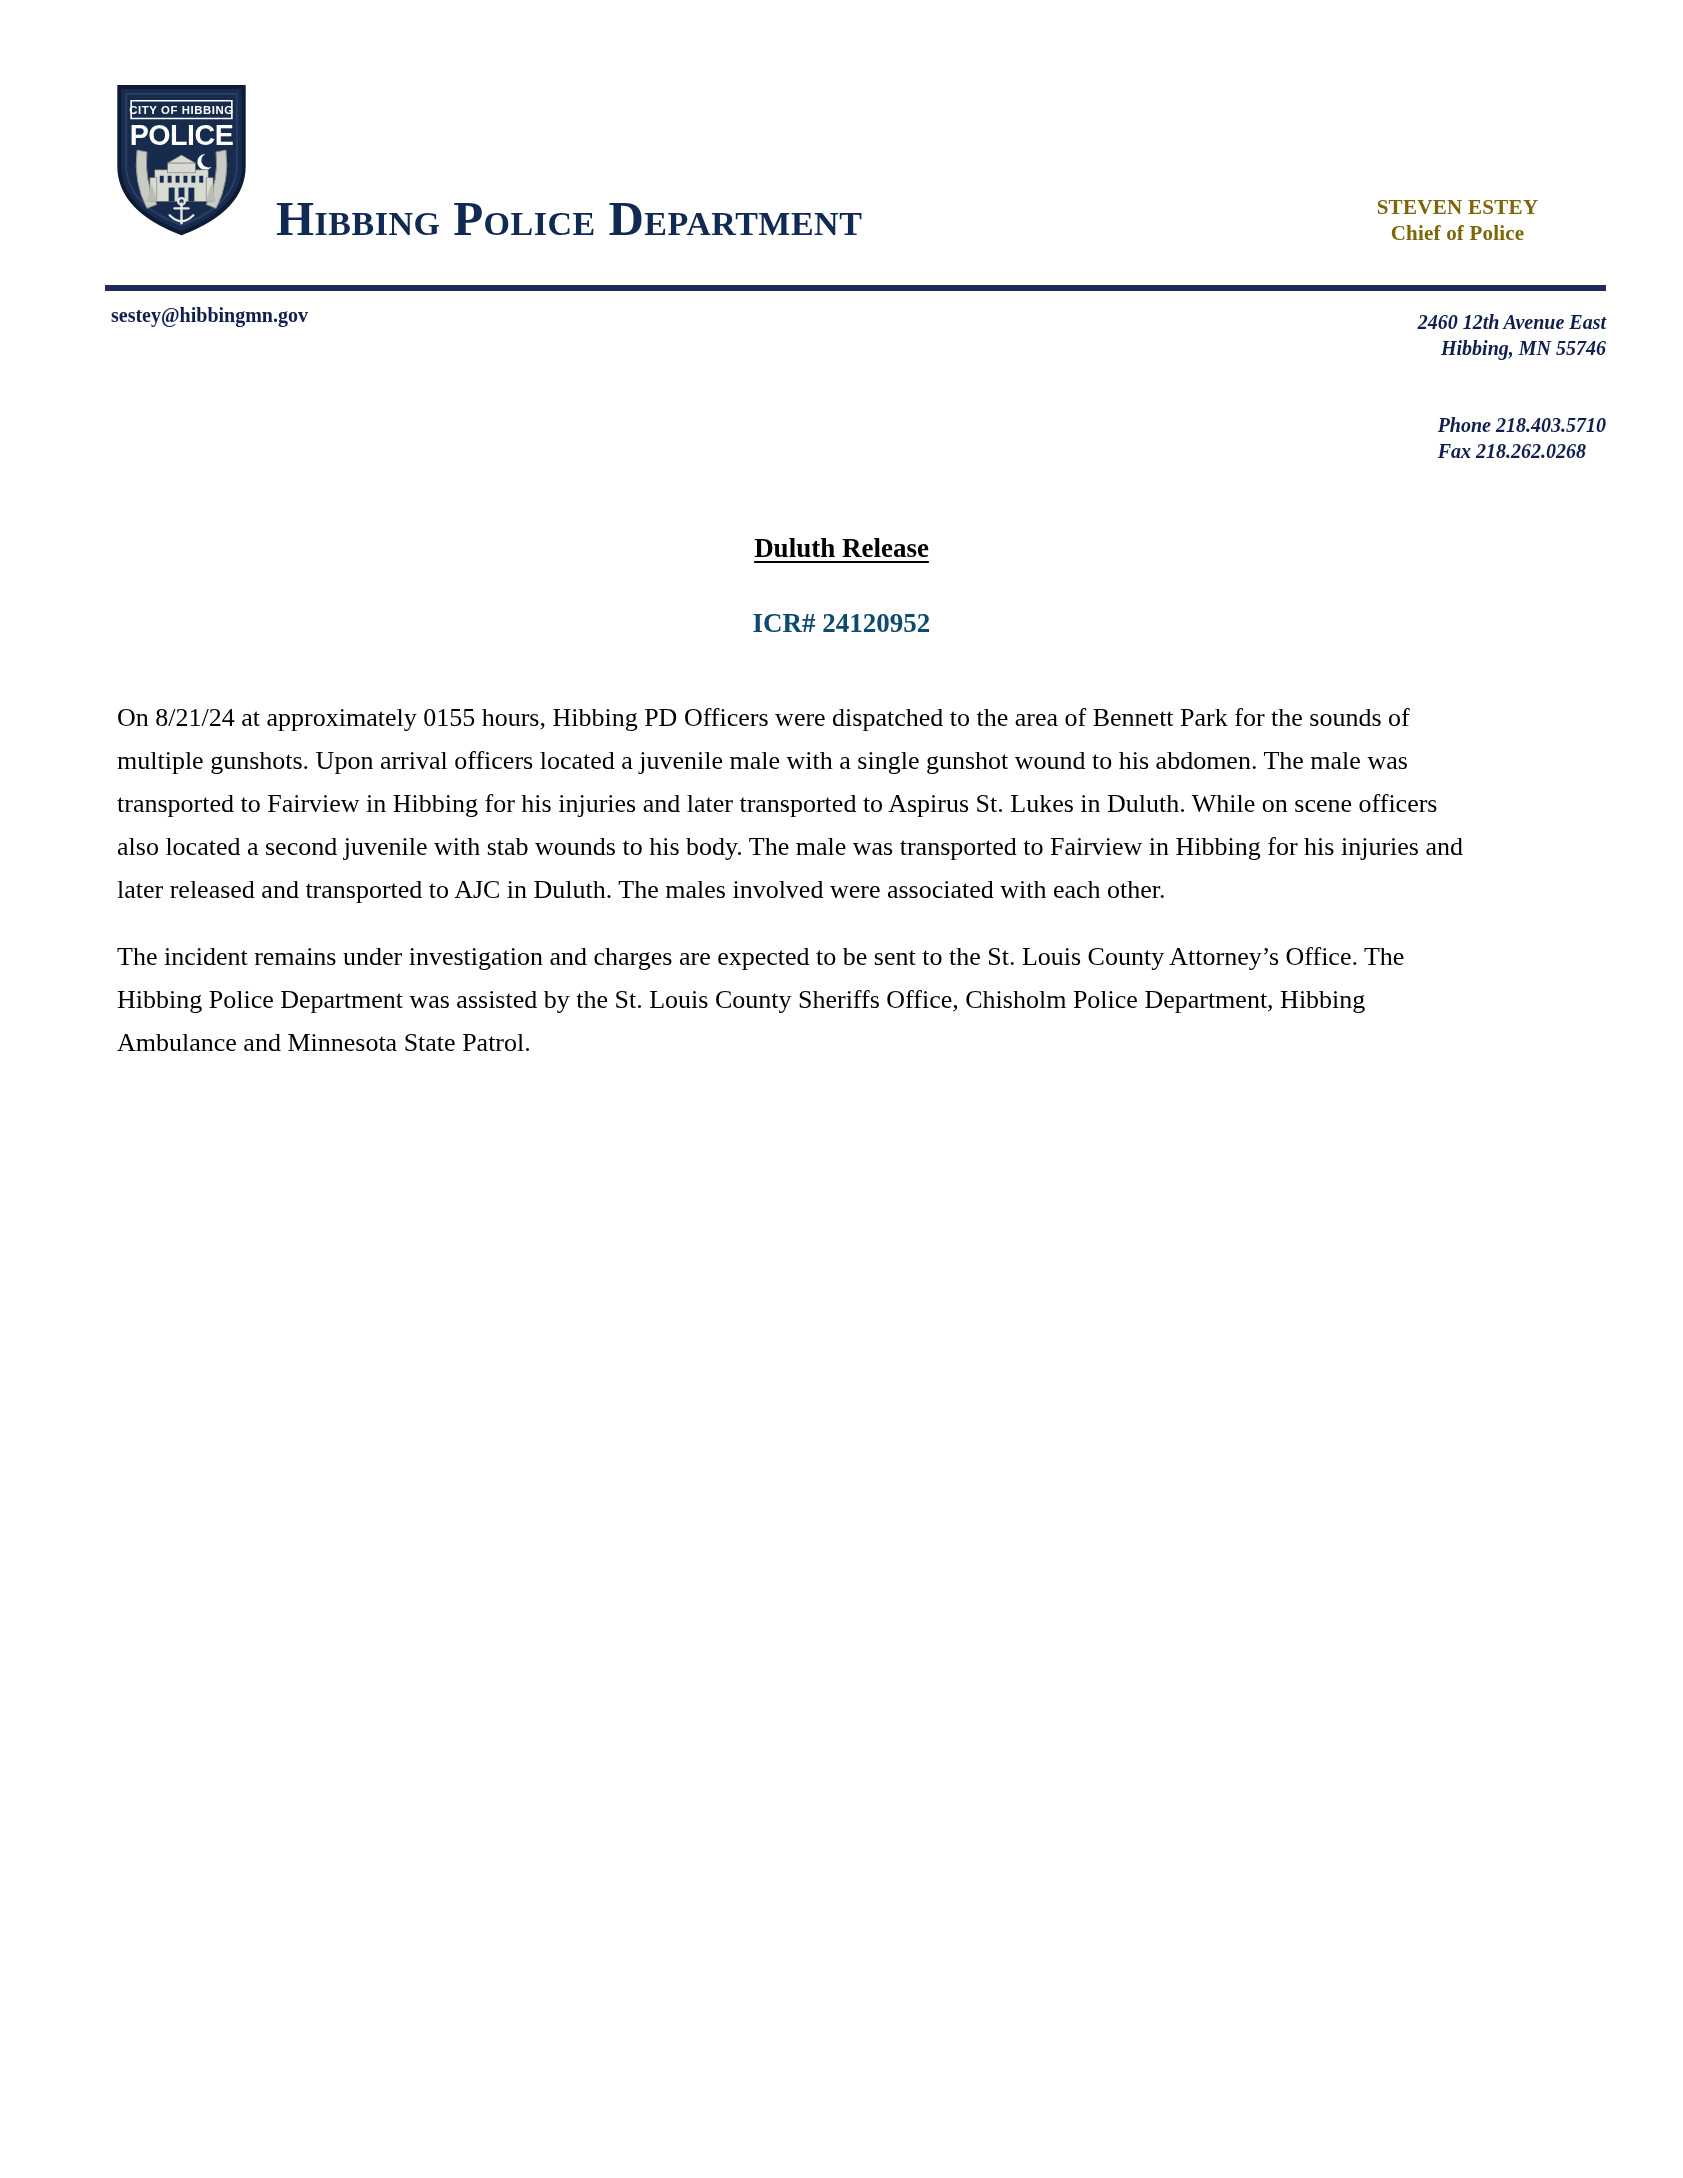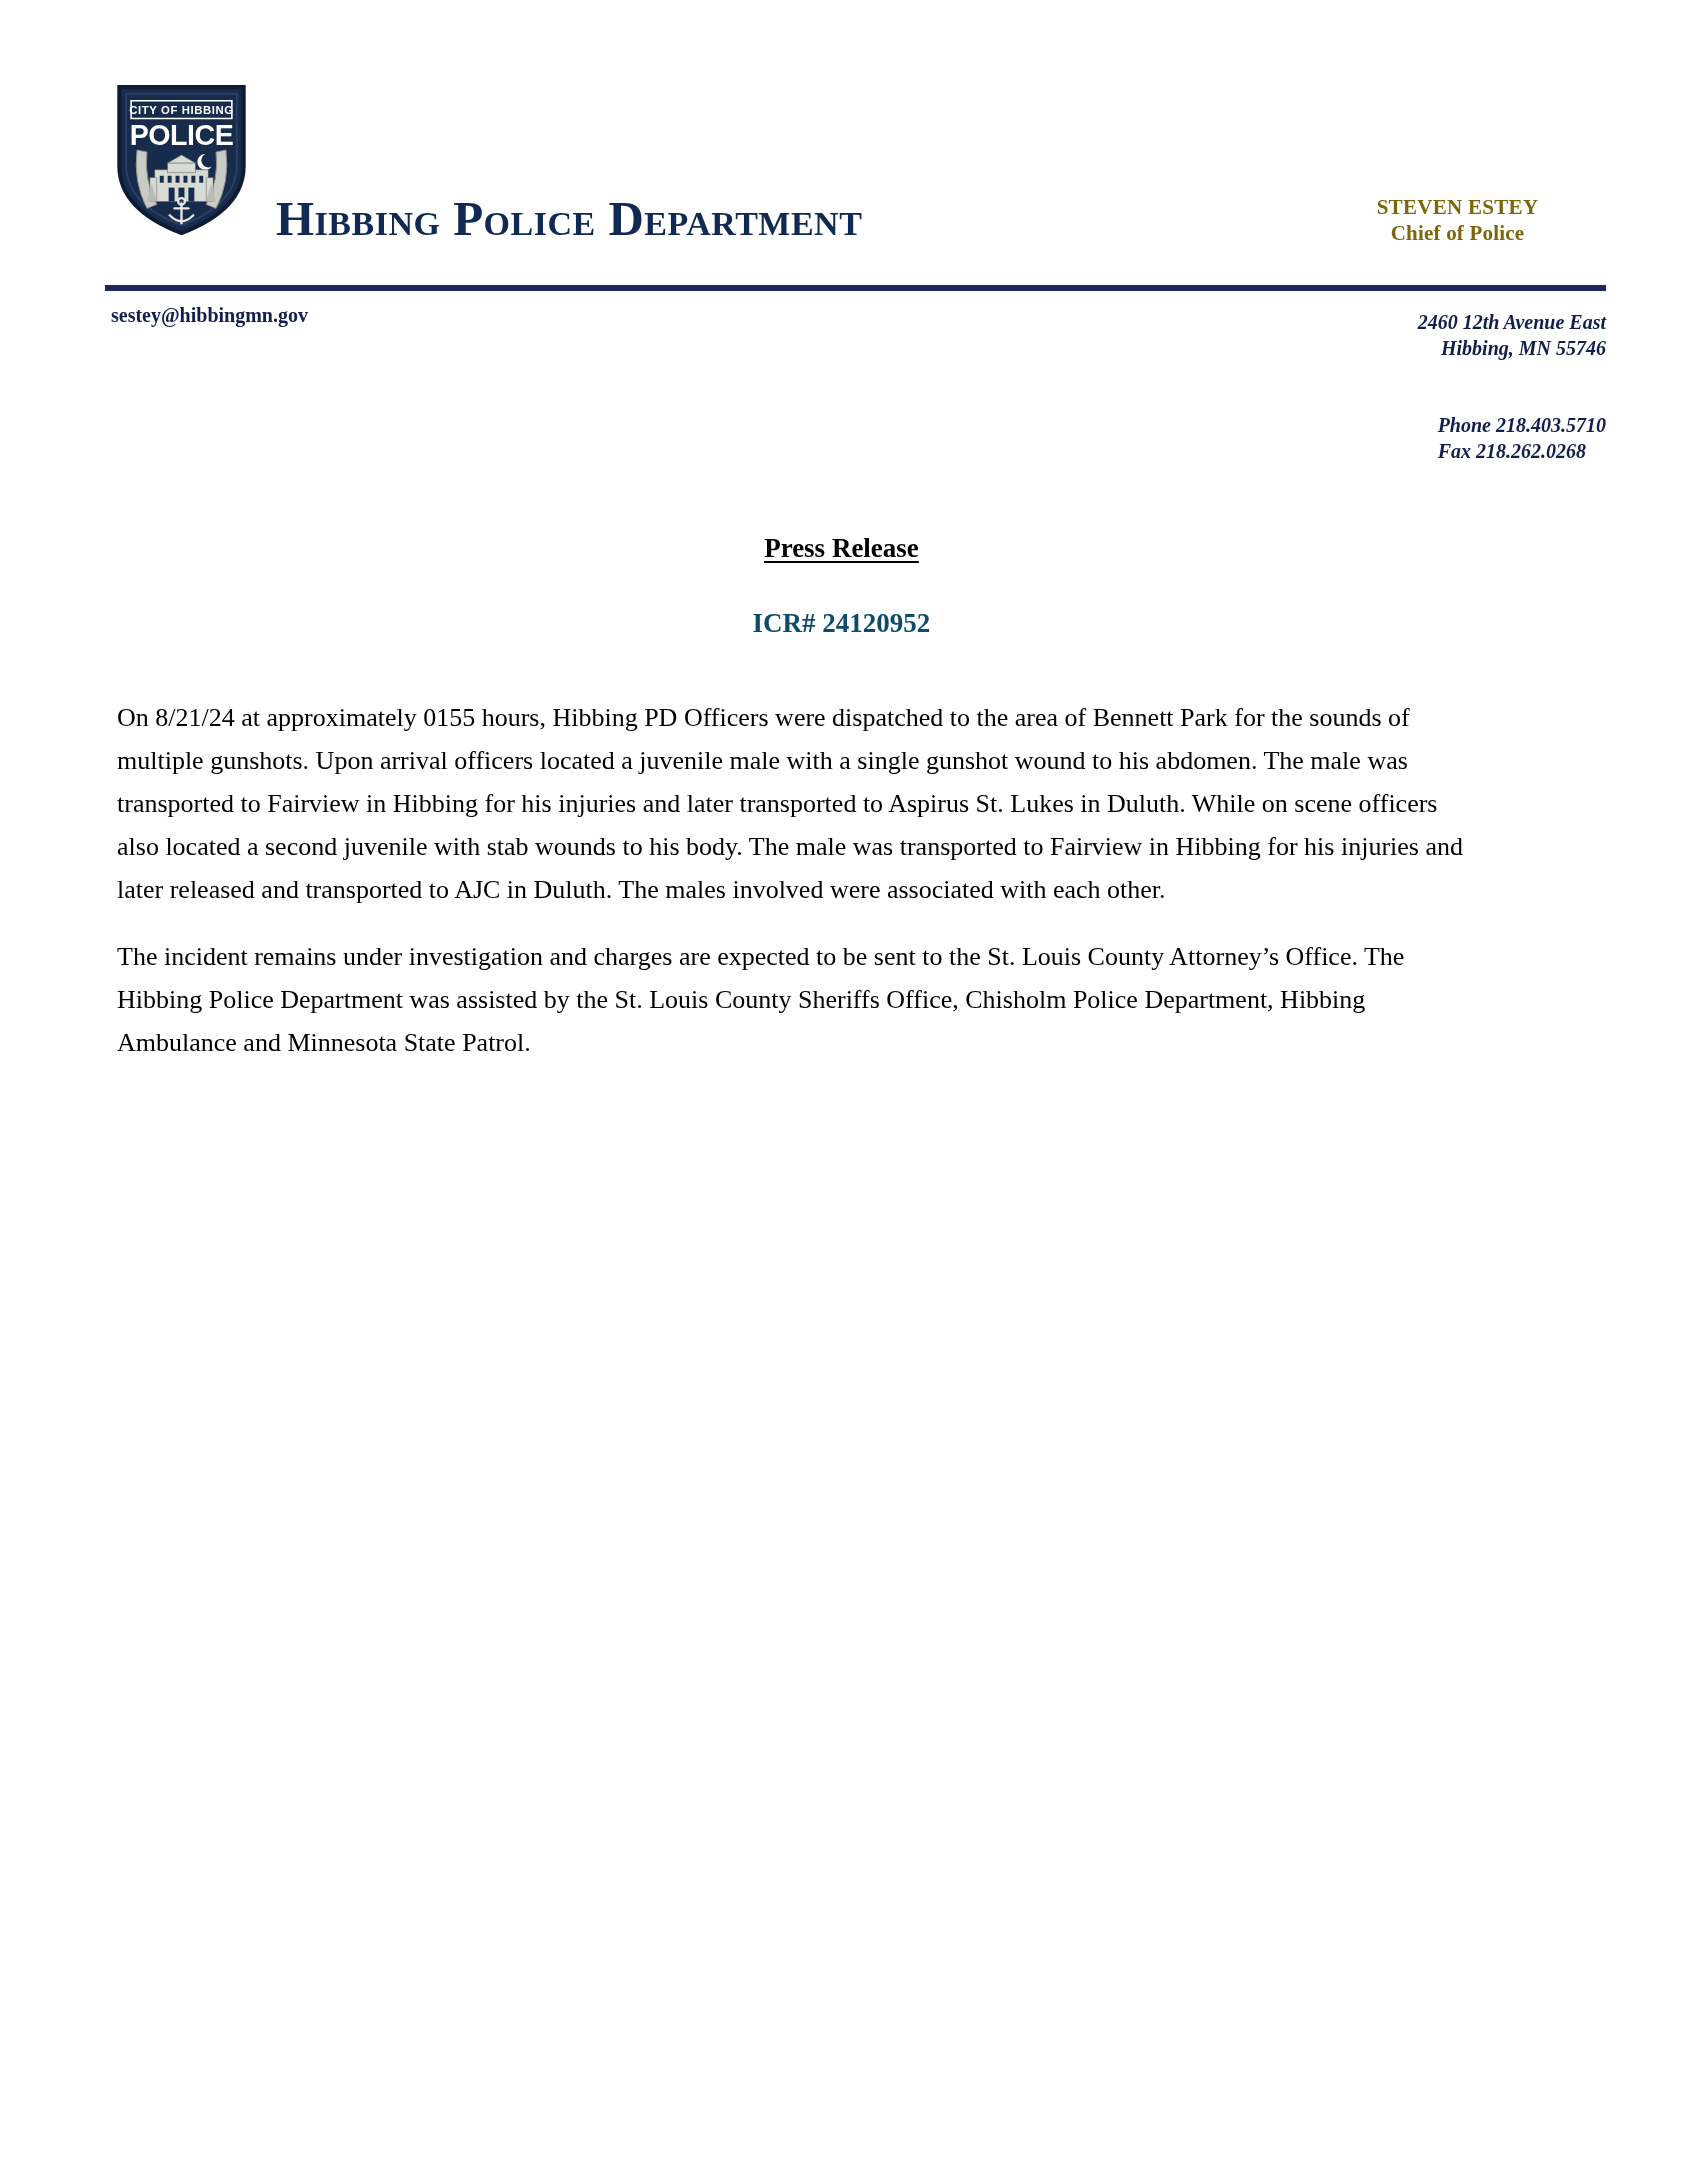--- a/index.html
+++ b/index.html
@@ -230,21 +230,21 @@
       <div>Hibbing, MN 55746</div>
     </div>
 
     <div class="phone-block">
       <div>Phone 218.403.5710</div>
       <div>Fax  218.262.0268</div>
     </div>
 
   </div>
 
-  <div class="doc-title"><span>Press Release</span></div>
+  <div class="doc-title"><span>Duluth Release</span></div>
 
   <div class="icr">ICR# 24120952</div>
 
   <div class="body-text">
     <p class="para">On 8/21/24 at approximately 0155 hours, Hibbing PD Officers were dispatched to the area of Bennett Park for the sounds of multiple gunshots. Upon arrival officers located a juvenile male with a single gunshot wound to his abdomen. The male was transported to Fairview in Hibbing for his injuries and later transported to Aspirus St. Lukes in Duluth. While on scene officers also located a second juvenile with stab wounds to his body. The male was transported to Fairview in Hibbing for his injuries and later released and transported to AJC in Duluth. The males involved were associated with each other.</p>
     <p class="para">The incident remains under investigation and charges are expected to be sent to the St. Louis County Attorney’s Office. The Hibbing Police Department was assisted by the St. Louis County Sheriffs Office, Chisholm Police Department, Hibbing Ambulance and Minnesota State Patrol.</p>
   </div>
 
 </div>
 

